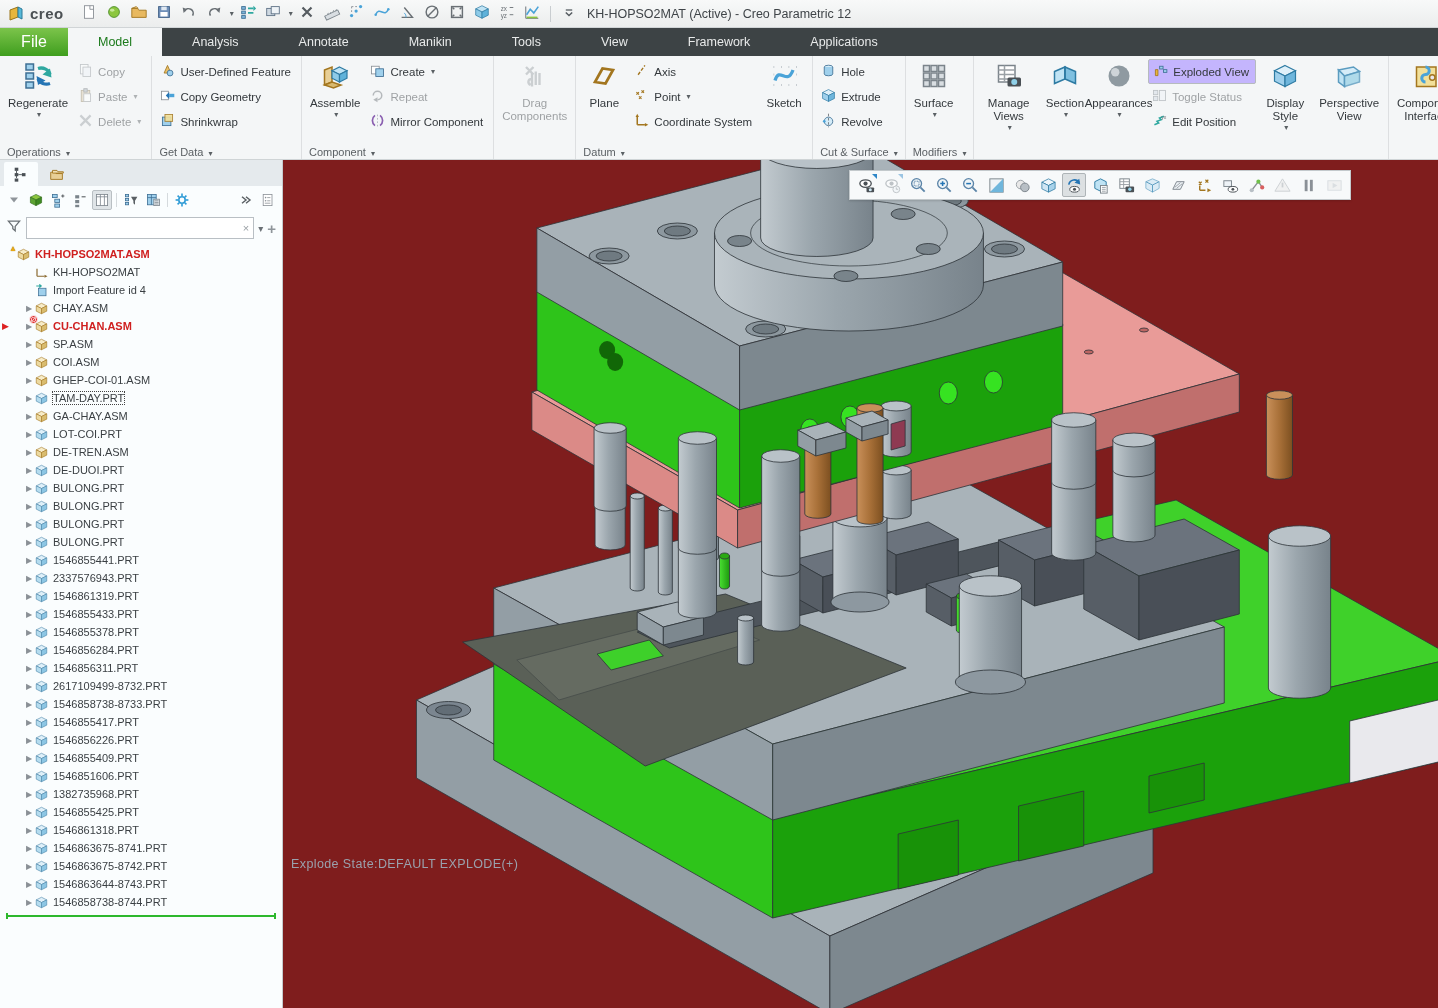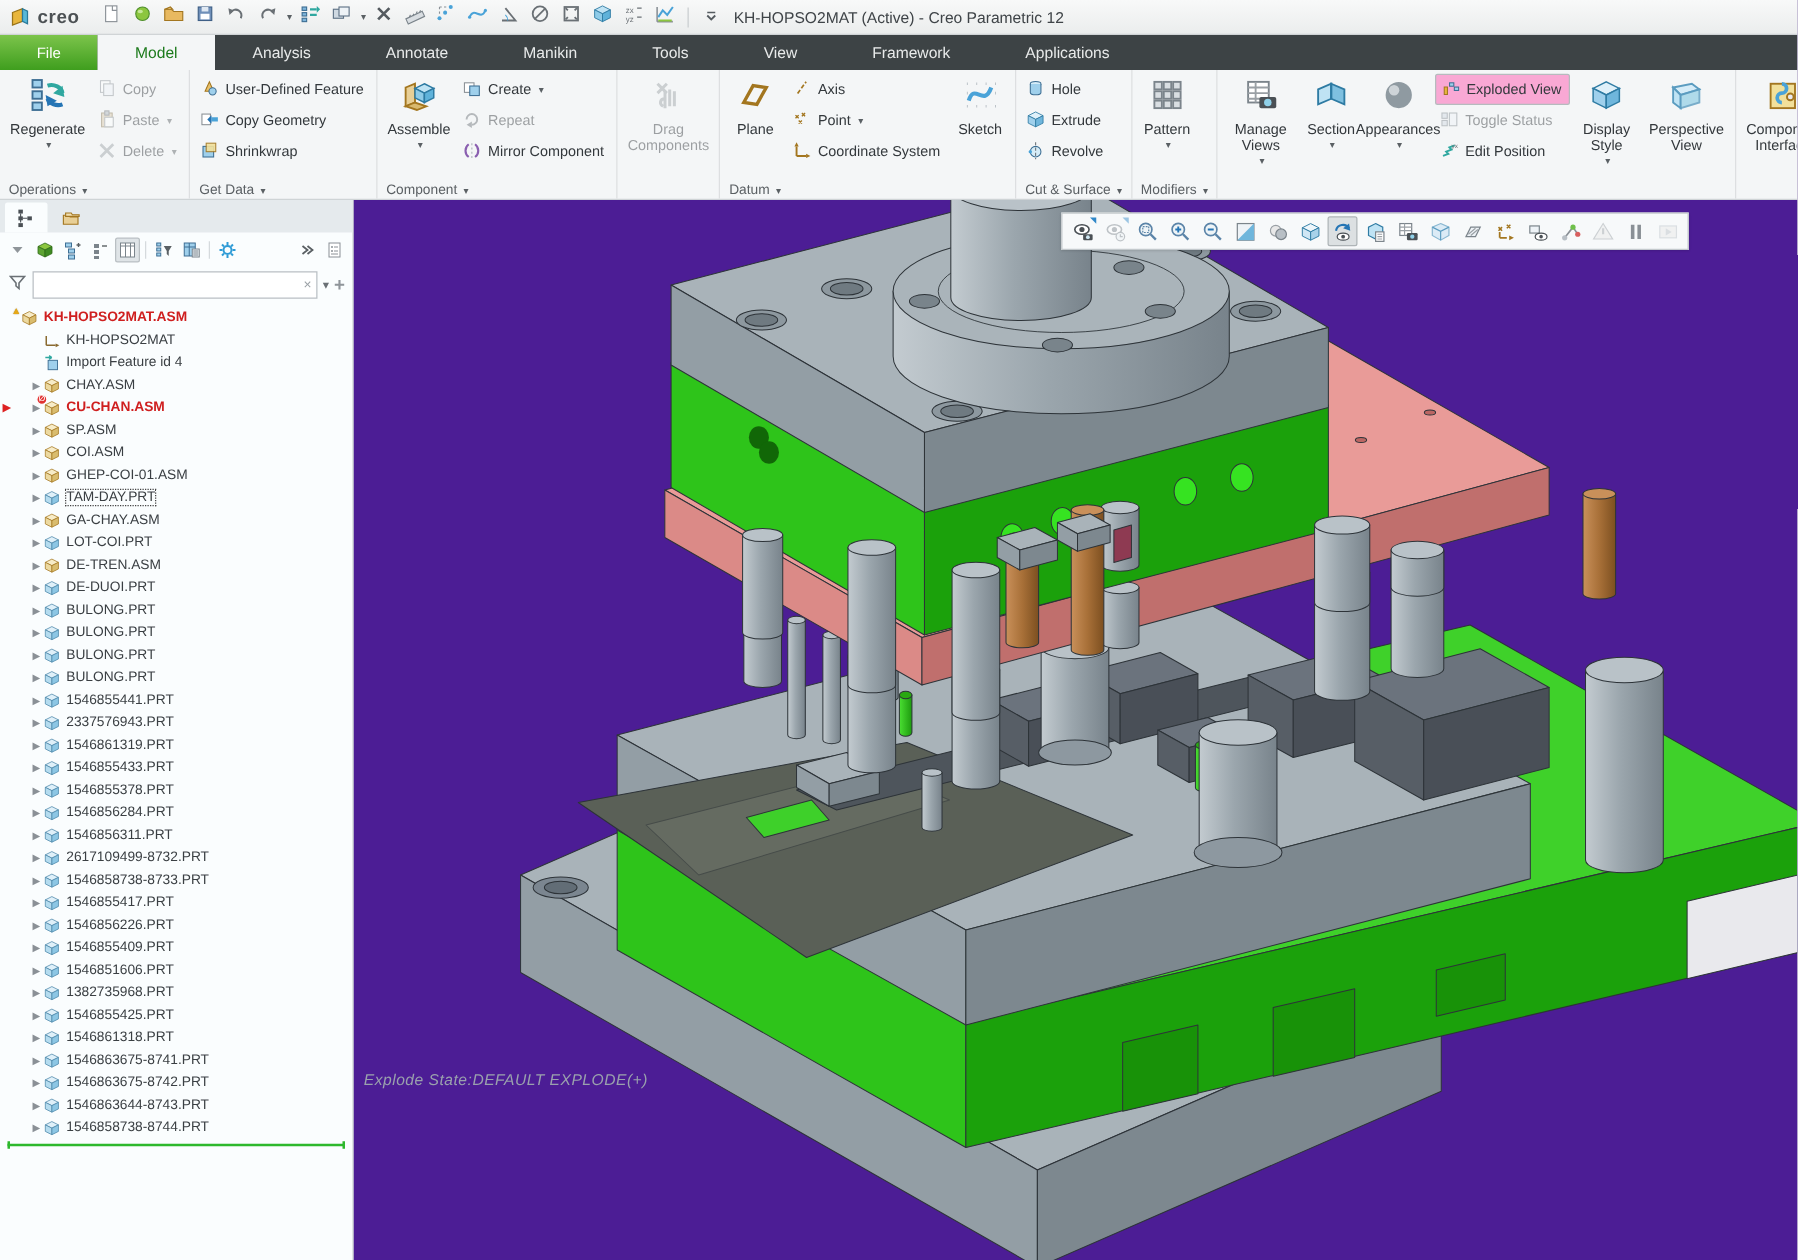--- a/index.html
+++ b/index.html
@@ -10,36 +10,36 @@
   .titlebar{ height:28px; background:linear-gradient(#f8f9f9,#ebeded); border-bottom:1px solid #d0d4d6;
              display:flex; align-items:center; padding:0 6px; position:relative;}
   .logo{ display:flex; align-items:center; gap:4px; margin-right:14px;}
   .logo-text{ font-size:15px; font-weight:bold; color:#4c5154; letter-spacing:.5px;}
   .qa{ display:flex; align-items:center; gap:3px;}
   .qa-btn{ width:22px; height:22px; display:flex; align-items:center; justify-content:center; border-radius:2px;}
   .qa-sep{ width:1px; height:16px; background:#c9cdd0; margin:0 4px;}
   .win-title{ position:absolute; left:0; right:0; text-align:center; font-size:12.5px; color:#3f4448; pointer-events:none;}
   
   .tabbar{ height:28px; background:#3d4345; display:flex; align-items:stretch;}
-  .tab-file{ width:78px; display:flex; align-items:center; justify-content:center; color:#fff; font-size:12px;
+  .tab-file{ width:68px; display:flex; align-items:center; justify-content:center; color:#fff; font-size:16px;
              background:linear-gradient(#7cc44b,#3f9e1e); cursor:pointer;}
   .tab{ padding:0 30px; display:flex; align-items:center; color:#e8eaea; font-size:12.5px; cursor:pointer;}
   .tab.active{ background:#f4f6f7; color:#1c7a1c; }
   
   .ribbon{ height:104px; background:#f4f6f7; border-bottom:1px solid #cfd4d6; display:flex; overflow:hidden;}
   .grp{ display:flex; flex-direction:column; border-right:1px solid #dddfe1; padding:2px 3px 0 3px;}
   .grp-items{ display:flex; flex:1; align-items:flex-start;}
   .grp-label{ text-align:left; font-size:11px; color:#5a5f63; padding:1px 4px 1px; white-space:nowrap;}
   .btn-big{ display:flex; flex-direction:column; align-items:center; justify-content:flex-start;
             padding:3px 4px 1px; margin:0 1px; border-radius:2px; cursor:pointer; min-width:48px; max-width:74px;}
   .btn-big .lbl{ font-size:11.5px; color:#33383c; text-align:center; line-height:1.15; margin-top:2px; white-space:normal;}
   .btn-col{ display:flex; flex-direction:column; justify-content:flex-start; margin:1px 1px;}
   .btn-sm{ display:flex; align-items:center; gap:4px; height:25px; padding:0 6px 0 3px; border-radius:2px;
            font-size:11.5px; color:#33383c; cursor:pointer; white-space:nowrap;}
-  .btn-sm.active{ background:#f9a8d4; border:1px solid #b6bbbe;}
+  .btn-sm.active{ background:#c4b5fd; border:1px solid #b6bbbe;}
   .disabled{ opacity:.45; pointer-events:none;}
   .dd{ font-size:8px; color:#5a6064; margin-left:2px;}
   
   .main{ display:flex; height:848px;}
   .tree-panel{ width:283px; background:#fafdfe; display:flex; flex-direction:column; border-right:1px solid #c6cbce;}
   .panel-tabs{ height:26px; background:#e5eaed; display:flex; align-items:flex-end; padding-left:4px; gap:2px;}
   .panel-tab{ width:34px; height:24px; display:flex; align-items:center; justify-content:center; cursor:pointer; border-radius:2px 2px 0 0;}
   .panel-tab.active{ background:#fafdfe;}
   .tree-toolbar{ height:28px; display:flex; align-items:center; padding:0 4px; gap:2px;}
   .tt-btn{ width:20px;height:20px; display:flex;align-items:center;justify-content:center; border-radius:2px; cursor:pointer;}
@@ -59,21 +59,21 @@
   .tree-row .tlabel{ white-space:nowrap;}
   .tree-row .tlabel.red{ color:#cf1f1f; font-weight:bold;}
   .tree-row .tlabel.seld{ outline:1px dotted #444; }
   .badge{ position:absolute; left:-5px; top:-4px; width:9px; height:9px; background:#e03131; border-radius:50%;
           border:1px solid #fff; color:#fff; font-size:7px; line-height:8px; text-align:center;}
   .warnt{ position:absolute; left:-7px; top:-3px; font-size:8px; color:#e6a817; text-shadow:0 0 1px #8a6400;}
   .insert-line{ height:2px; background:#2db82d; margin:4px 6px 0 6px; position:relative;}
   .insert-line:before,.insert-line:after{ content:""; position:absolute; top:-2px; width:2px; height:6px; background:#2db82d;}
   .insert-line:before{ left:0;} .insert-line:after{ right:0;}
   
-  .viewport{ flex:1; position:relative; background:#4c1d95; overflow:hidden;font-style:italic;}
+  .viewport{ flex:1; position:relative; background:#7f1d1d; overflow:hidden;}
   .scene{ position:absolute; left:0; top:0; width:100%; height:100%;}
   .gfx-toolbar{ position:absolute; left:566px; top:10px; height:30px; background:#f7f9fa; border:1px solid #c3c9cc;
                 box-shadow:0 1px 2px rgba(0,0,0,.15); display:flex; align-items:center; padding:2px 4px; gap:2px;}
   .gfx-btn{ width:24px; height:24px; display:flex; align-items:center; justify-content:center; border-radius:2px; cursor:pointer; position:relative;}
   .gfx-btn.active{ background:#dce0e2; border:1px solid #aeb4b7;}
   .gfx-btn .corner{ position:absolute; right:1px; top:1px; width:0; height:0;
                     border-left:5px solid transparent; border-top:5px solid #2f87c8;}
   .explode-label{ position:absolute; left:8px; top:697px; font-size:12.5px; color:#9aa1ad; letter-spacing:.4px;}
 </style>
 </head>
@@ -440,21 +440,21 @@
                   <rect x="8" y="3" width="4" height="4"></rect>
                   <rect x="13" y="3" width="4" height="4"></rect>
                   <rect x="3" y="8" width="4" height="4"></rect>
                   <rect x="8" y="8" width="4" height="4"></rect>
                   <rect x="13" y="8" width="4" height="4"></rect>
                   <rect x="3" y="13" width="4" height="4"></rect>
                   <rect x="8" y="13" width="4" height="4"></rect>
                   <rect x="13" y="13" width="4" height="4"></rect>
                 </g>
               </svg></span>
-            <span class="lbl">Pattern</span>
+            <span class="lbl">Surface</span>
             <span class="dd">▾</span>
           </div>
         </div>
         <div class="grp-label">Modifiers <span class="dd"> ▾</span></div>
       </div>
       <div class="grp">
         <div class="grp-items">
           <div class="btn-big">
             <span><svg width="30" height="30" viewBox="0 0 20 20">
                 <rect x="3" y="3" width="11" height="11" fill="#fff" stroke="#7b848b"></rect>

